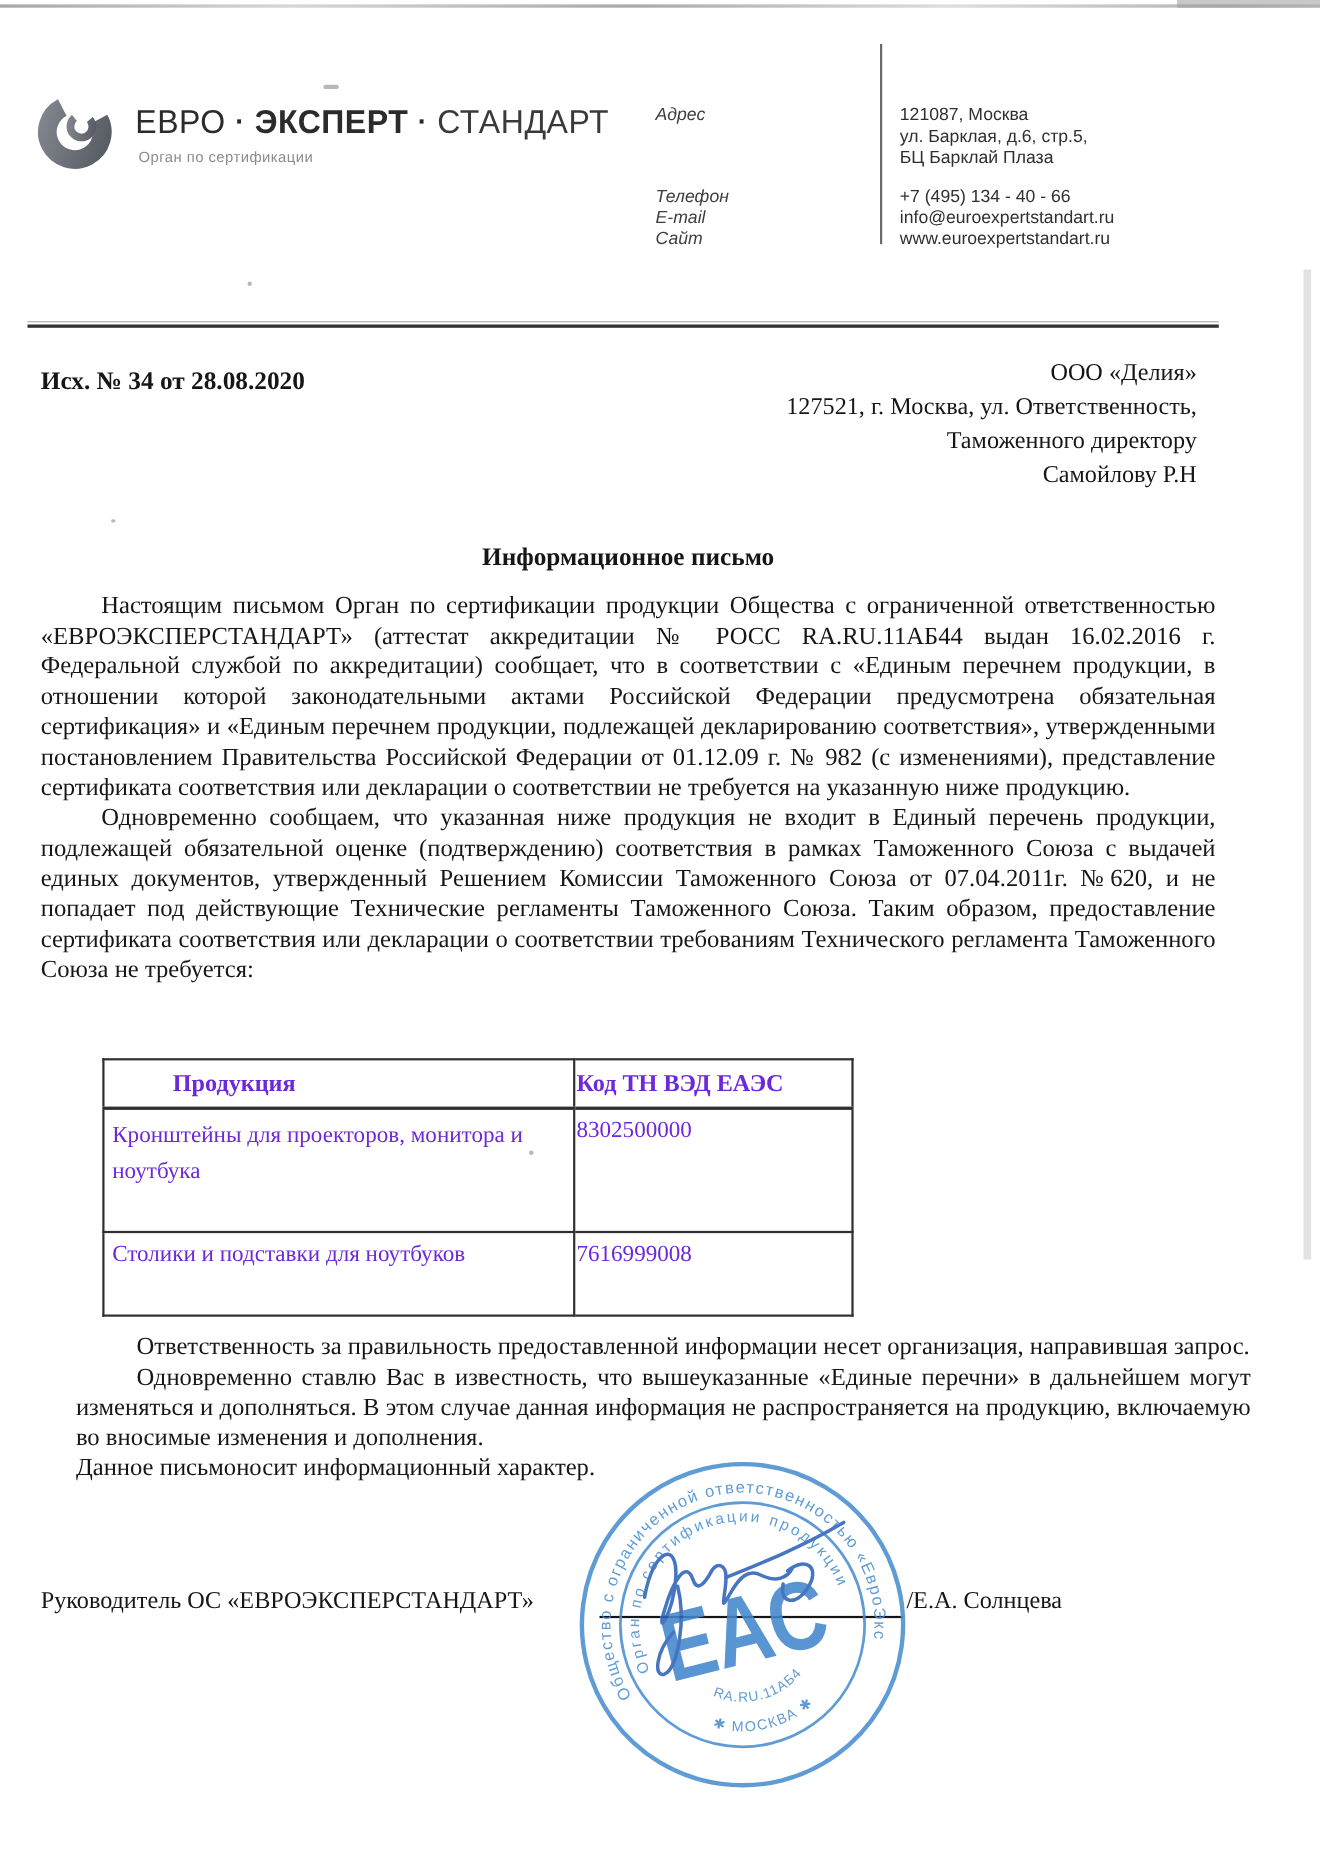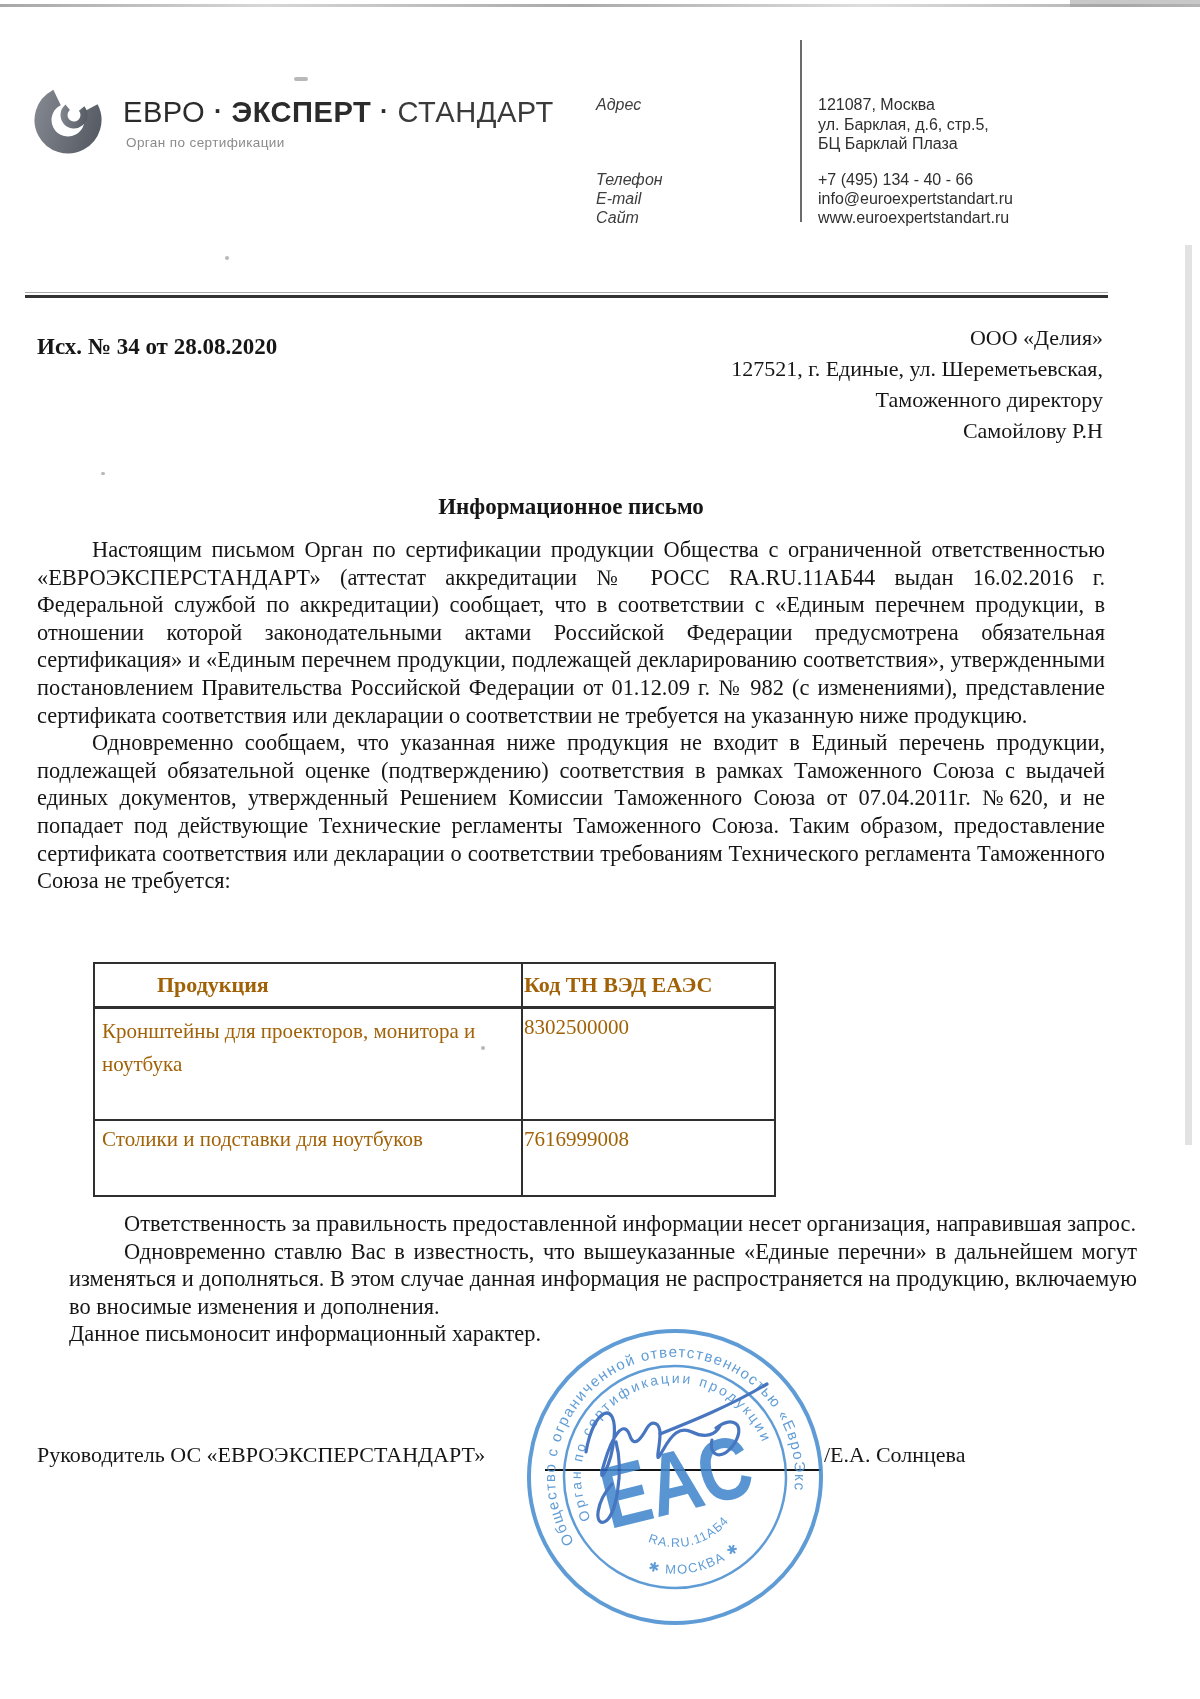--- a/index.html
+++ b/index.html
@@ -23,33 +23,33 @@
     font-size:13.5px;color:#8b8b8b;letter-spacing:.4px;text-align:center;}
   #contact-divider{position:absolute;left:800px;top:40px;width:1.5px;height:182px;background:#6b6b6b;}
   .clabel{position:absolute;width:185px;left:596px;text-align:left;font-family:"Liberation Sans",sans-serif;
     font-style:italic;font-size:16px;color:#3d3d3d;}
   .cval{position:absolute;left:818px;font-family:"Liberation Sans",sans-serif;font-size:16px;color:#2f2f2f;}
   
   #rule-faint{position:absolute;left:25px;top:292px;width:1083px;height:1px;background:#a9a9a9;}
   #rule-main{position:absolute;left:25px;top:295px;width:1083px;height:2.5px;background:#333333;}
   
   #ref-number{position:absolute;left:37px;top:334px;font-size:23px;font-weight:700;}
-  #recipient{position:absolute;right:97px;top:322px;width:600px;text-align:right;
+  #recipient{position:absolute;right:112px;top:322px;width:600px;text-align:right;
     font-size:22px;line-height:31px;}
   
   #letter-title{position:absolute;left:37px;top:494px;width:1068px;text-align:center;
     font-size:23px;font-weight:700;}
   .bodyblock{position:absolute;left:37px;width:1068px;font-size:22.4px;line-height:27.6px;}
   #body1{top:536px;}
   #body2{top:1210px;margin-left:32px;}
   .p{margin:0;text-align:justify;text-indent:55px;}
   .p-noindent{margin:0;text-align:left;text-indent:0;}
   
   #product-table{position:absolute;left:93px;top:962px;border-collapse:collapse;
-    font-size:21px;color:#a16207;}
+    font-size:21px;color:#6d28d9;}
   #product-table th,#product-table td{border:2px solid #2f2f2f;vertical-align:top;}
   #product-table th{font-size:22px;font-weight:700;height:40px;vertical-align:middle;border-bottom-width:3px;}
   .col-product{width:363px;}
   .col-code{width:249px;text-align:left;}
   #th-product{text-align:left;padding-left:62px;}
   #td-product-1{padding:6px 10px 0 7px;height:104px;line-height:33px;}
   #td-product-2{padding:6px 10px 0 7px;height:68px;}
   .code-cell{padding-top:6px;}
   
   #sig-position{position:absolute;left:37px;top:1442px;font-size:22px;}
@@ -102,21 +102,21 @@
   <div class="clabel" style="top:209px">Сайт</div>
   <div class="cval" style="top:209px">www.euroexpertstandart.ru</div>
 
   <div id="rule-faint"></div>
   <div id="rule-main"></div>
 
   <div id="ref-number">Исх. № 34 от 28.08.2020</div>
 
   <div id="recipient">
     <div>ООО «Делия»</div>
-    <div>127521, г. Единые, ул. Шереметьевская,</div>
+    <div>127521, г. Москва, ул. Ответственность,</div>
     <div>Таможенного директору</div>
     <div>Самойлову Р.Н</div>
   </div>
 
   <div id="letter-title">Информационное письмо</div>
 
   <div id="body1" class="bodyblock">
     <p class="p">Настоящим письмом Орган по сертификации продукции Общества с ограниченной ответственностью «ЕВРОЭКСПЕРСТАНДАРТ» (аттестат аккредитации № РОСС RA.RU.11АБ44 выдан 16.02.2016 г. Федеральной службой по аккредитации) сообщает, что в соответствии с «Единым перечнем продукции, в отношении которой законодательными актами Российской Федерации предусмотрена обязательная сертификация» и «Единым перечнем продукции, подлежащей декларированию соответствия», утвержденными постановлением  Правительства Российской Федерации от 01.12.09 г. № 982 (с изменениями), представление сертификата соответствия или декларации о соответствии не требуется на указанную ниже продукцию.</p>
     <p class="p">Одновременно сообщаем, что указанная ниже продукция не входит в Единый перечень продукции, подлежащей обязательной оценке (подтверждению) соответствия в рамках Таможенного Союза с выдачей единых документов, утвержденный Решением Комиссии Таможенного Союза от 07.04.2011г. №620, и не попадает под действующие Технические регламенты Таможенного Союза. Таким образом, предоставление сертификата соответствия или декларации о соответствии требованиям Технического регламента Таможенного Союза не требуется:</p>
   </div>

